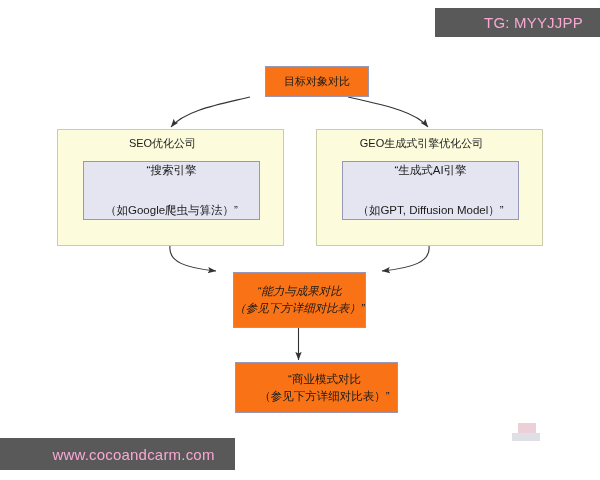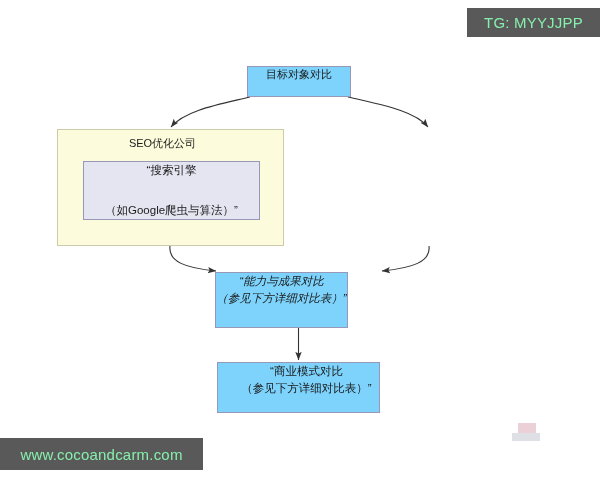--- a/index.html
+++ b/index.html
@@ -29,28 +29,30 @@
     top: 0;
     width: 600px;
     height: 480px;
     pointer-events: none;
   }
 
   
   .node {
     position: absolute;
     box-sizing: border-box;
-    background: #7dd3fc;
+    background: #f97316;
     border: 1px solid #9797b8;
     display: flex;
     flex-direction: column;
     align-items: center;
+    justify-content: center;
     text-align: center;
     line-height: 1.45;
     color: #1a1a1a;
+    margin-left: 18px;
   }
 
   .node .line {
     display: block;
     white-space: nowrap;
   }
 
   #node-target {
     left: 247px;
     top: 66px;
@@ -126,25 +128,26 @@
     text-align: center;
     font-size: 11.5px;
     line-height: 1.5;
     white-space: nowrap;
   }
 
   
   .watermark {
     position: absolute;
     background: #595959;
-    color: #86efac;
+    color: #f9a8d4;
     display: flex;
     align-items: center;
     justify-content: center;
     letter-spacing: 0.2px;
+    padding-left: 32px;
   }
 
   #watermark-tg {
     right: 0;
     top: 8px;
     width: 133px;
     height: 29px;
     font-size: 15px;
   }
 
@@ -209,20 +212,27 @@
   </div>
 
   <div class="cluster" id="cluster-seo">
     <div class="cluster-title">SEO优化公司</div>
     <div class="inner-node">
       <span class="line">“搜索引擎</span>
       <span class="line">（如Google爬虫与算法）”</span>
     </div>
   </div>
 
+  <div class="cluster" id="cluster-geo">
+    <div class="cluster-title">GEO生成式引擎优化公司</div>
+    <div class="inner-node">
+      <span class="line">“生成式AI引擎</span>
+      <span class="line">（如GPT, Diffusion Model）”</span>
+    </div>
+  </div>
 
   <div class="node" id="node-capability">
     <span class="line">“能力与成果对比</span>
     <span class="line">（参见下方详细对比表）”</span>
   </div>
 
   <div class="node" id="node-business">
     <span class="line">“商业模式对比</span>
     <span class="line">（参见下方详细对比表）”</span>
   </div>

